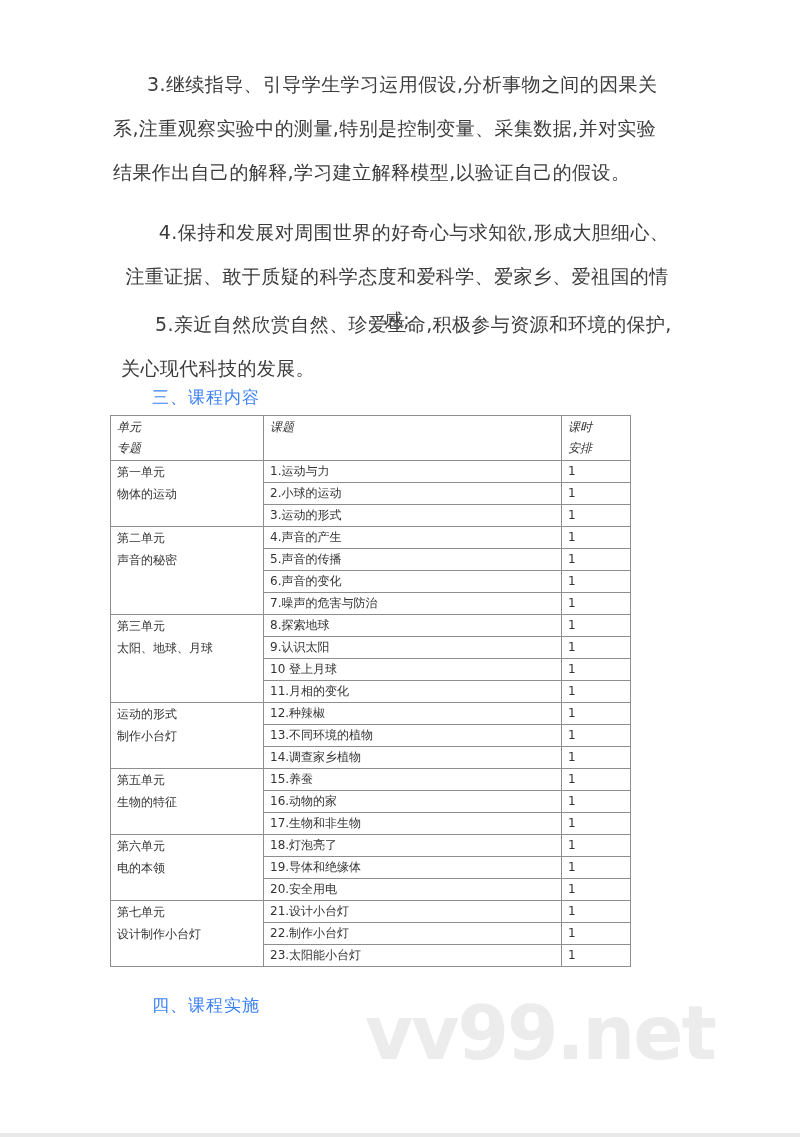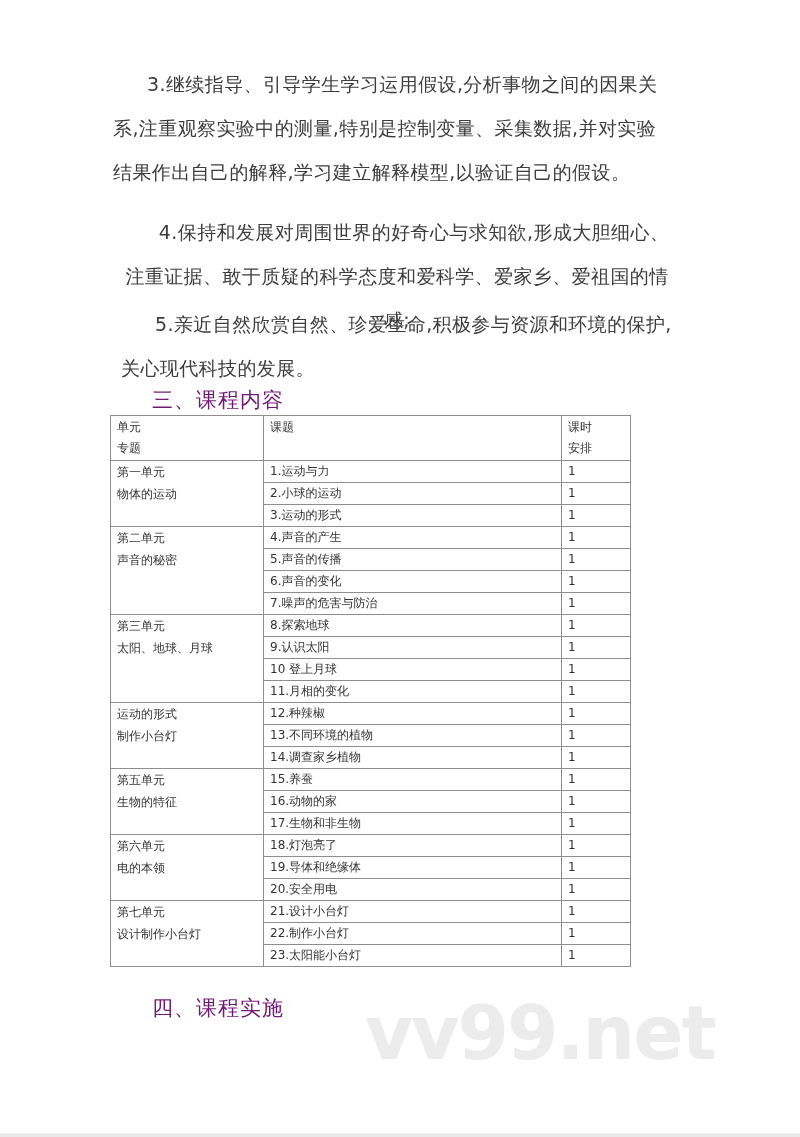--- a/index.html
+++ b/index.html
@@ -6,31 +6,31 @@
   body {
     width:800px; height:1137px; background:#ffffff; position:relative; overflow:hidden;
     font-family: "DejaVu Sans", "Liberation Sans", sans-serif; color:#3a3a3a;
   }
   .page-edge { position:absolute; left:0; right:0; bottom:0; height:4px; background:#e9e9e9; }
   .para {
     position:absolute; left:113px; width:560px; font-size:19px; line-height:44px;
     color:#3c3c3c; text-indent:34px; letter-spacing:0.4px;
   }
   .heading {
-    position:absolute; font-size:21px; color:#701a75; letter-spacing:1px;
+    position:absolute; font-size:17px; color:#3b82f6; letter-spacing:1px;
   }
   table.course {
     position:absolute; left:110px; top:415px; width:521px;
     border-collapse:collapse; font-family:"DejaVu Serif", "Liberation Serif", serif;
     font-size:12px; color:#333;
   }
   table.course td {
     border:1px solid #8e8e8e; padding:0 6px; vertical-align:top; height:21px; line-height:21px;
   }
-  table.course tr.head td { height:43px; line-height:21px; padding-top:1px; }
+  table.course tr.head td { height:43px; line-height:21px; padding-top:1px;font-style:italic; }
   table.course td.unit { width:140px; line-height:22px; }
   table.course td.topic { width:285px; font-family:"DejaVu Sans", "Liberation Sans", sans-serif; }
   table.course td.hours { width:56px; font-family:"DejaVu Sans", "Liberation Sans", sans-serif; }
   .watermark {
     position:absolute; left:365px; top:990px; font-family:"DejaVu Sans", "Liberation Sans", sans-serif;
     font-weight:bold; font-size:74px; color:#ececec; letter-spacing:-2px;
   }
 </style>
 </head>
 <body>

